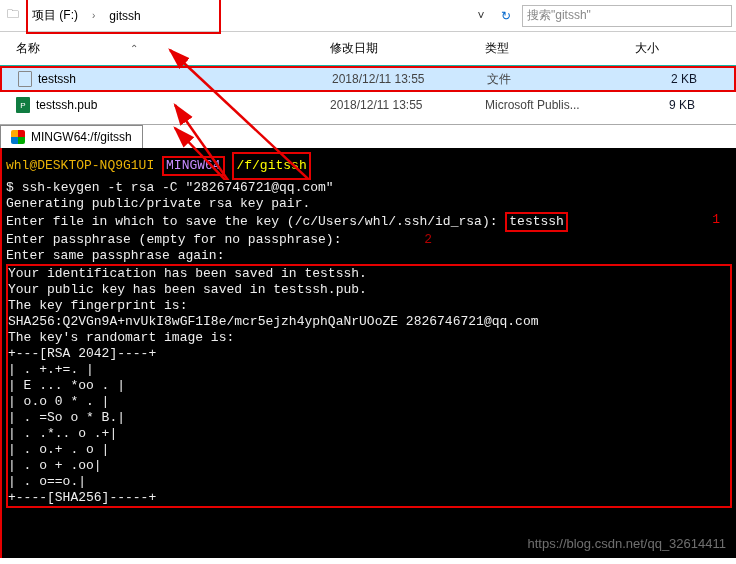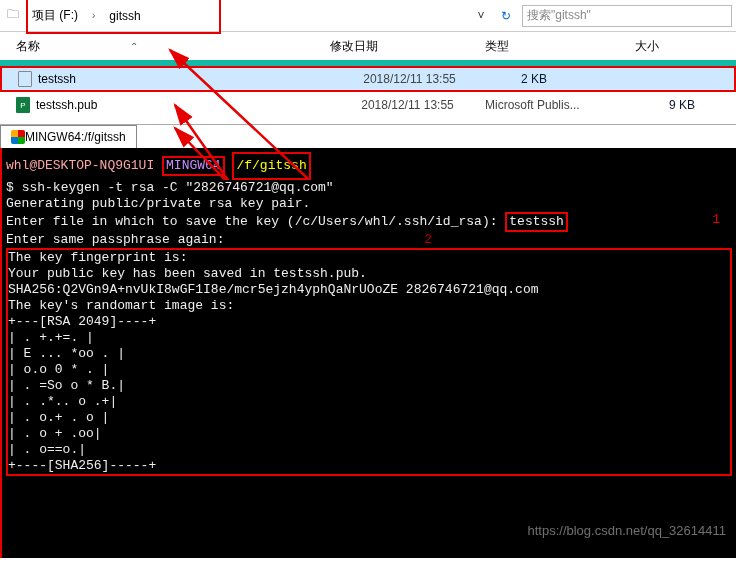--- a/index.html
+++ b/index.html
@@ -44,78 +44,78 @@
     display:flex; align-items:center;
     padding:0 4px;
     color:#888;
   }
 
   
   .col-headers {
     display:flex;
     height: 34px;
     align-items:center;
-    border-bottom: 6px solid #14b8a6;
+    border-bottom: 1px solid #14b8a6;
     background:#fff;
   }
   .col-name { width: 330px; padding-left:16px; display:flex; align-items:center; gap:60px; position:relative;}
   .col-name .hat { font-size:10px; color:#555; margin-left:30px; }
   .col-date { width: 155px; }
   .col-type { width: 150px; }
   .col-size { width: 90px; }
 
   
   .file-row { display:flex; height:26px; align-items:center; }
   .file-row.sel { background:#cde8ff; border:2px solid #e60000; }
   .file-row.plain { }
   .file-row .file-name { width:330px; padding-left:16px; display:flex; align-items:center; gap:6px; }
-  .file-row .file-date { width:155px; color:#444;text-align:center;}
+  .file-row .file-date { width:155px; color:#444;}
   .file-row .file-type { width:150px; color:#444;}
   .file-row .file-size { width:90px; text-align:right; padding-right:30px; color:#0f172a;}
   .file-icon-doc { width:14px; height:16px; border:1px solid #888; border-radius:1px; position:relative;}
   .file-icon-pub { width:14px; height:16px; background:#107c41; border-radius:1px; color:#fff; font-size:8px; display:flex;align-items:center;justify-content:center;}
 
   
   .term-tab-bar { height:24px; display:flex; align-items:center; background:#fff; border-top:1px solid #aaa; margin-top:6px;}
   .term-tab {
-    display:flex; align-items:center; 
+    display:flex; align-items:center; gap:6px;
     padding:0 10px; height:24px;
     border:1px solid #888; border-bottom:none;
     background:#fff;
     font-size:12px;
   }
   .term-tab-icon { width:14px; height:14px; background:conic-gradient(#e60000 0deg 90deg,#0a0 90deg 180deg,#07c 180deg 270deg,#fa0 270deg 360deg); border-radius:2px;}
 
   
   .terminal {
     background:#000;
     color:#ccc;
     font-family: "Consolas", "Courier New", monospace;
     font-size:13px;
     line-height:16px;
     padding:4px 4px 0 4px;
     height: 410px;
     position:relative;
     border-left:2px solid #e60000;
   }
-  .t-green { color:#fca5a5; }
+  .t-green { color:#eab308; }
   .t-purple { color:#c88cff; border:2px solid #e60000; padding:0 2px; display:inline-block; }
   .t-yellow { color:#ffff00; border:2px solid #e60000; padding:4px 2px; display:inline-block; }
   .t-white { color:#eee; }
   .t-o1 { color:#e60000; position:absolute; right:12px; }
   .t-o2 { color:#b00000; position:absolute; right:300px; }
   .out-box {
     border:2px solid #e60000;
     padding:0 0 0 0;
     margin-top:0;
   }
   .input-highlight { border:2px solid #e60000; padding:0 2px; display:inline-block; }
   .watermark {
     position:absolute;
-    right:10px; bottom:19px;
+    right:10px; bottom:6px;
     color: rgba(200,200,200,0.55);
     font-family:"Segoe UI",sans-serif;
     font-size:13px;
   }
 
   
   .overlay-svg { position:absolute; left:0; top:0; width:736px; height:180px; pointer-events:none; }
 </style>
 </head>
 <body>
@@ -144,20 +144,21 @@
   <div class="col-type"><span>类型</span></div>
   <div class="col-size"><span>大小</span></div>
 </div>
 
 <div class="file-row sel">
   <div class="file-name">
     <span class="file-icon-doc"></span>
     <span>testssh</span>
   </div>
   <div class="file-date">2018/12/11 13:55</div>
+  <div class="file-type">文件</div>
   <div class="file-size">2 KB</div>
 </div>
 <div class="file-row plain">
   <div class="file-name">
     <span class="file-icon-pub">P</span>
     <span>testssh.pub</span>
   </div>
   <div class="file-date">2018/12/11 13:55</div>
   <div class="file-type">Microsoft Publis...</div>
   <div class="file-size">9 KB</div>
@@ -184,30 +185,32 @@
     <span>ssh-keygen -t rsa -C "2826746721@qq.com"</span>
   </div>
   <div class="t-white">Generating public/private rsa key pair.</div>
   <div class="t-white" style="position:relative;">
     <span>Enter file in which to save the key (/c/Users/whl/.ssh/id_rsa):</span>
     <span> </span>
     <span class="input-highlight">testssh</span>
     <span class="t-o1">1</span>
   </div>
   <div class="t-white" style="position:relative;">
+    <span>Enter passphrase (empty for no passphrase):</span>
     <span class="t-o2">2</span>
   </div>
   <div class="t-white">Enter same passphrase again:</div>
 
   <div class="out-box">
+    <div class="t-white">Your identification has been saved in testssh.</div>
+    <div class="t-white">Your public key has been saved in testssh.pub.</div>
     <div class="t-white">The key fingerprint is:</div>
-    <div class="t-white">Your public key has been saved in testssh.pub.</div>
     <div class="t-white">SHA256:Q2VGn9A+nvUkI8wGF1I8e/mcr5ejzh4yphQaNrUOoZE 2826746721@qq.com</div>
     <div class="t-white">The key's randomart image is:</div>
-    <div class="t-white">+---[RSA 2049]----+</div>
+    <div class="t-white">+---[RSA 2042]----+</div>
     <div class="t-white">|      .  +.+=.   |</div>
     <div class="t-white">|     E ... *oo . |</div>
     <div class="t-white">|      o.o  0 * . |</div>
     <div class="t-white">|     .  =So o * B.|</div>
     <div class="t-white">|      . .*.. o  .+|</div>
     <div class="t-white">|       . o.+ . o |</div>
     <div class="t-white">|        . o +  .oo|</div>
     <div class="t-white">|         . o==o.|</div>
     <div class="t-white">+----[SHA256]-----+</div>
   </div>

